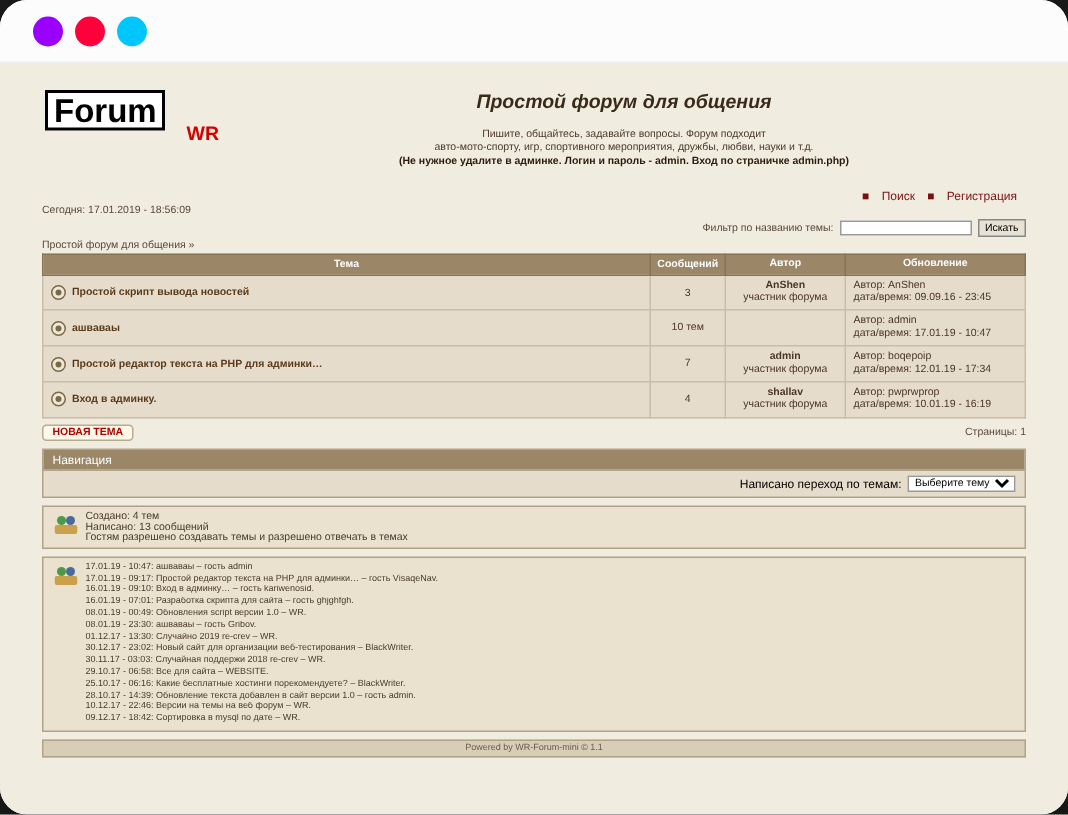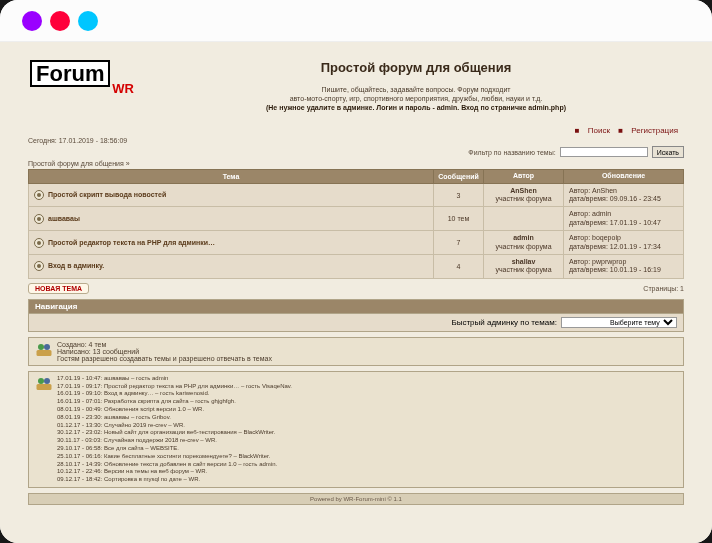--- a/index.html
+++ b/index.html
@@ -65,31 +65,32 @@
     line-height: 1.05;
     background:#fff;
   }
   .logo-sub {
     font-family: "Arial Black", Arial, sans-serif;
     font-weight: 900;
     font-size: 13px;
     color: #d40000;
     text-align: right;
     margin-top:-6px;
-    margin-right: 16px;
+    margin-right: 4px;
   }
   .header-center {
     flex: 1;
     text-align: center;
   }
   .header-center h1 {
     font-size: 13px;
     font-weight: bold;
     color: #3a2a1a;
     margin-bottom: 10px;
+    font-style: italic;
   }
   .header-center .sub { font-size: 7px; color: #4a3a2a; line-height: 1.3; }
   .header-center .sub b { color: #2a1a0a; }
 
   .toplinks {
     text-align: right;
     font-size: 8px;
     color: #7a1010;
     margin: 4px 0 2px 0;
   }
@@ -182,30 +183,30 @@
 
   .panel {
     border: 1px solid #b0a488;
     background: #eae2cf;
     margin-top: 5px;
   }
   .panel-head {
     background: #9b8668;
     color: #fff;
     font-size: 8px;
-    font-weight: bold;
+    font-weight: normal;
     padding: 2px 6px;
   }
   .panel-body {
     padding: 3px 6px;
     font-size: 7px;
     color: #4a3a2a;
   }
   .nav-row { display:flex; justify-content:flex-end; align-items:center; gap:4px; padding:3px 6px; background:#e6dccb; border:1px solid #b0a488; border-top:none;}
-  .nav-row select { font-size:7px; border:1px solid #999; background:#fff; height:11px;padding-left:44px;}
+  .nav-row select { font-size:7px; border:1px solid #999; background:#fff; height:11px;}
 
   .stat-icon {
     display:inline-block; width:18px; height:18px; vertical-align:top; margin-right:4px;
   }
   .stat-icon svg { width:18px; height:18px;}
 
   .recent-list { font-size:6px; line-height:1.3; color:#4a3a2a;}
   .recent-list .line { white-space:nowrap; overflow:hidden; text-overflow:ellipsis;}
 
   .footer { text-align:center; font-size:6px; color:#6a5a4a; background:#d8ceb6; padding:2px; margin-top:5px; border:1px solid #b0a488;}
@@ -291,21 +292,21 @@
 
       <div class="newtopic-row">
         <span class="newtopic-btn">НОВАЯ ТЕМА</span>
         <span class="pages">Страницы: 1</span>
       </div>
 
       <div class="panel">
         <div class="panel-head">Навигация</div>
       </div>
       <div class="nav-row">
-        <span>Быстрый админку по темам:</span>
+        <span>Написано переход по темам:</span>
         <select>
           <option>Выберите тему</option>
         </select>
       </div>
 
       <div class="panel">
         <div class="panel-body" style="display:flex; align-items:flex-start;">
           <span class="stat-icon">
             <svg viewBox="0 0 24 24">
                 <circle cx="8" cy="8" r="4" fill="#4a9a4a"></circle>

